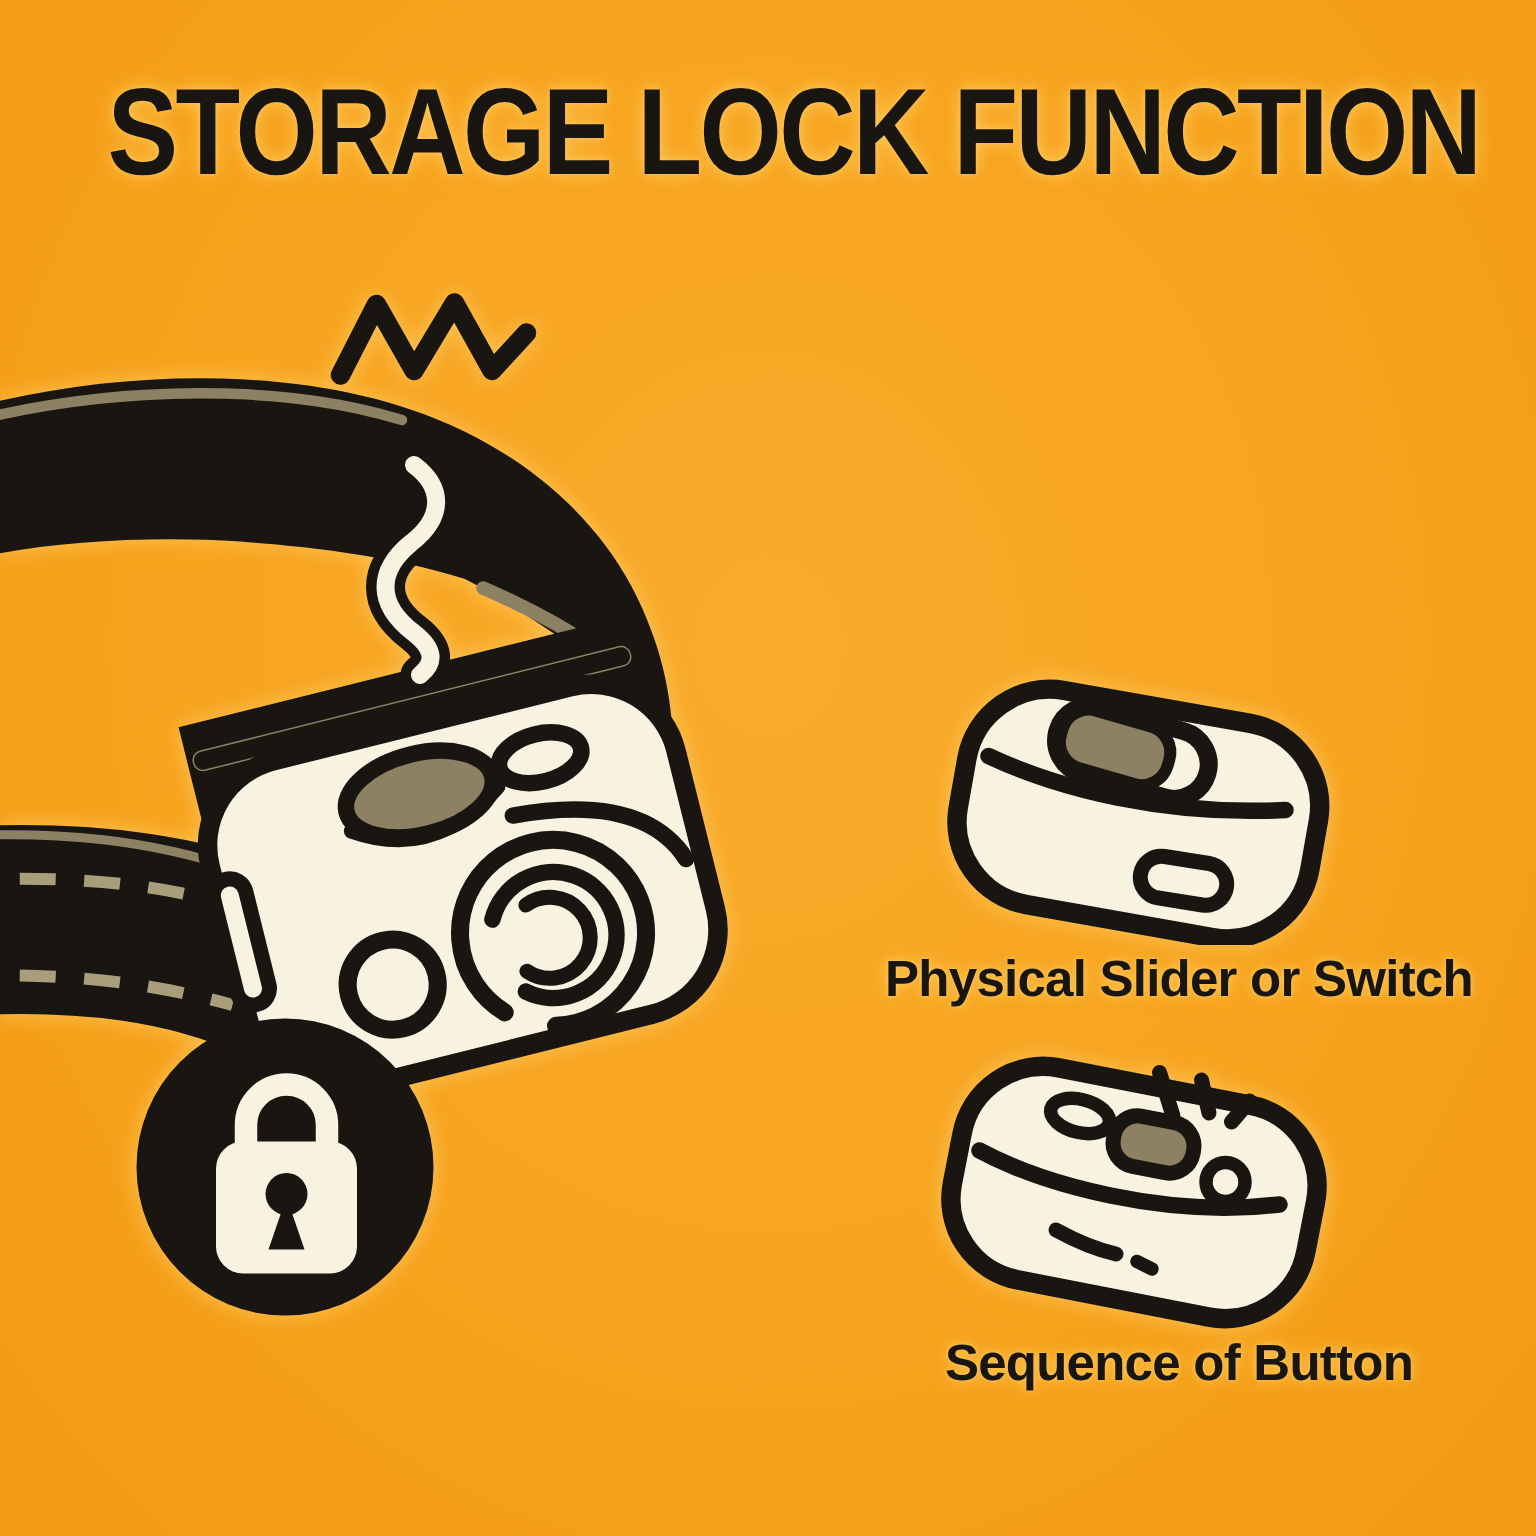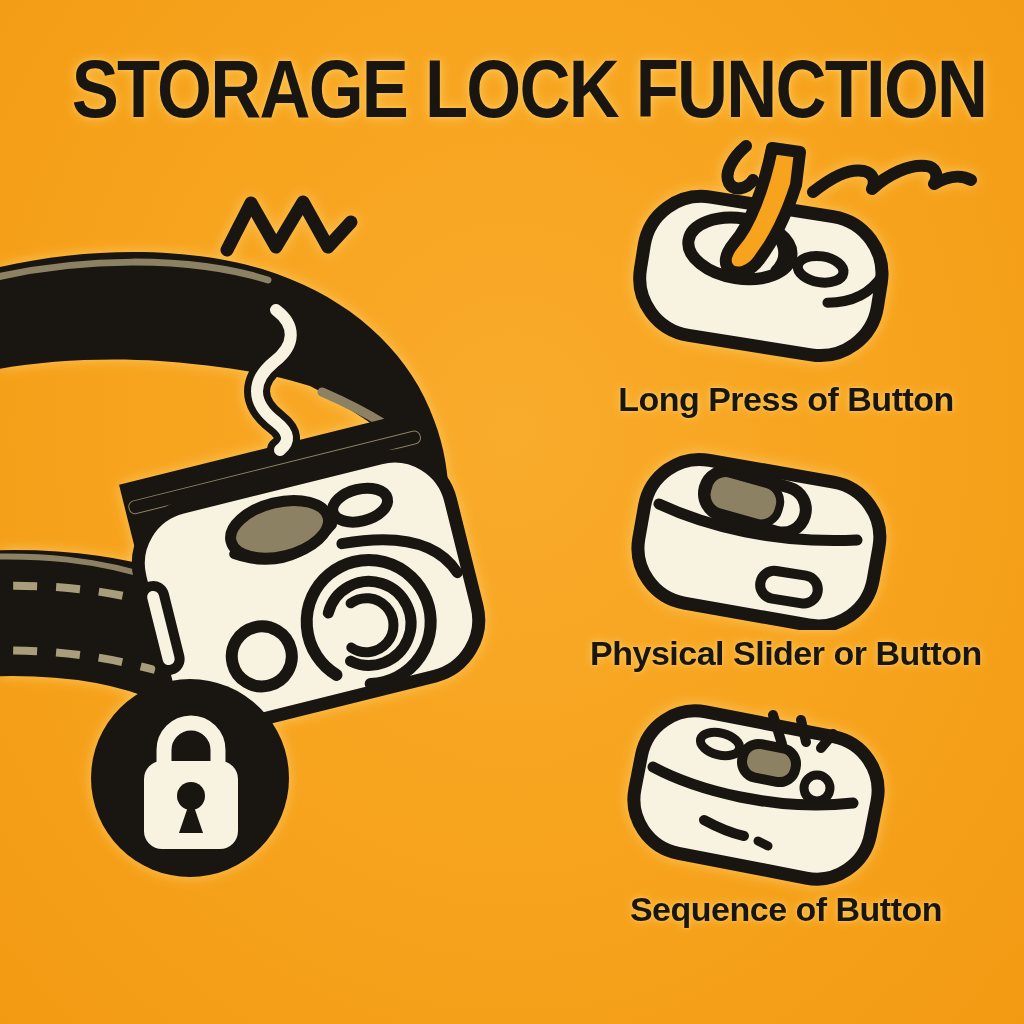--- a/index.html
+++ b/index.html
@@ -107,55 +107,38 @@
     </g>
 
     <path class="ln" stroke-width="13" d="M 227,110 L 251,63 L 276,107 L 303,62 L 328,107 L 351,82"></path>
 
     <g>
       <path class="ln" stroke-width="26" d="M 276,170 C 296,185 296,205 274,222 C 252,240 250,262 276,282 C 290,293 290,302 280,310"></path>
       <path class="ln-cream" stroke-width="12" d="M 276,170 C 296,185 296,205 274,222 C 252,240 250,262 276,282 C 290,293 290,302 280,310"></path>
     </g>
   </svg>
 
-  <div class="method" style="top:140px;">
-    <svg width="420" height="238" viewBox="0 0 420 238" aria-hidden="true">
-      <g transform="rotate(9 185 135)">
-        <rect class="cs" x="65" y="66" width="240" height="140" rx="58" stroke-width="13"></rect>
-        <ellipse class="cs" cx="160" cy="112" rx="52" ry="30" stroke-width="12"></ellipse>
-        <path class="ln" stroke-width="9" d="M 196,96 Q 210,112 198,128"></path>
-        <ellipse class="cs" cx="243" cy="120" rx="23" ry="13" stroke-width="10"></ellipse>
-        <path class="ln" stroke-width="10" d="M 255,152 Q 292,146 305,116"></path>
-      </g>
-      <g>
-        <path class="bgs" stroke-width="12" d="M 196,8 C 188,48 174,85 158,103 C 149,114 147,124 154,130 C 162,136 175,131 183,120 C 199,99 212,70 220,45 L 224,12 Z"></path>
-        <path class="ln" stroke-width="12" d="M 170,6 C 156,18 148,33 153,43 C 158,52 171,49 177,40"></path>
-        <path class="ln" stroke-width="12" d="M 237,52 C 255,38 272,28 288,31 C 297,33 300,41 296,49 C 312,34 334,24 350,26 C 360,27 363,36 358,44 C 370,37 384,34 395,40"></path>
-      </g>
-    </svg>
-    <div class="caption" style="margin-top:2px;">Long Press of Button</div>
-  </div>
 
   <div class="method" style="top:430px;">
     <svg width="420" height="200" viewBox="0 0 420 200" aria-hidden="true">
       <g>
         <g transform="rotate(10 182 112)">
           <rect class="cs" x="64" y="40" width="238" height="145" rx="56" stroke-width="13"></rect>
         </g>
         <path class="ln" stroke-width="11" d="M 83,74 C 130,96 200,114 281,110"></path>
         <g transform="rotate(16 177 71)">
           <rect class="cs" x="127" y="48" width="104" height="46" rx="23" stroke-width="12"></rect>
           <rect class="os" x="130" y="51" width="74" height="40" rx="18" stroke-width="8"></rect>
         </g>
         <g transform="rotate(9 212 157)">
           <rect class="cs" x="184" y="143" width="58" height="28" rx="14" stroke-width="10"></rect>
         </g>
       </g>
     </svg>
-    <div class="caption" style="margin-top:4px;">Physical Slider or Button</div>
+    <div class="caption" style="margin-top:4px;">Physical Slider or Switch</div>
   </div>
 
   <div class="method" style="top:680px;">
     <svg width="420" height="208" viewBox="0 0 420 208" aria-hidden="true">
       <g>
         <g transform="rotate(11 180 115)">
           <rect class="cs" x="60" y="43" width="240" height="144" rx="55" stroke-width="13"></rect>
         </g>
         <path class="ln" stroke-width="11" d="M 77,87 C 120,110 200,132 277,123"></path>
         <ellipse class="cs" cx="144" cy="64" rx="20" ry="11" stroke-width="9" transform="rotate(14 144 64)"></ellipse>

